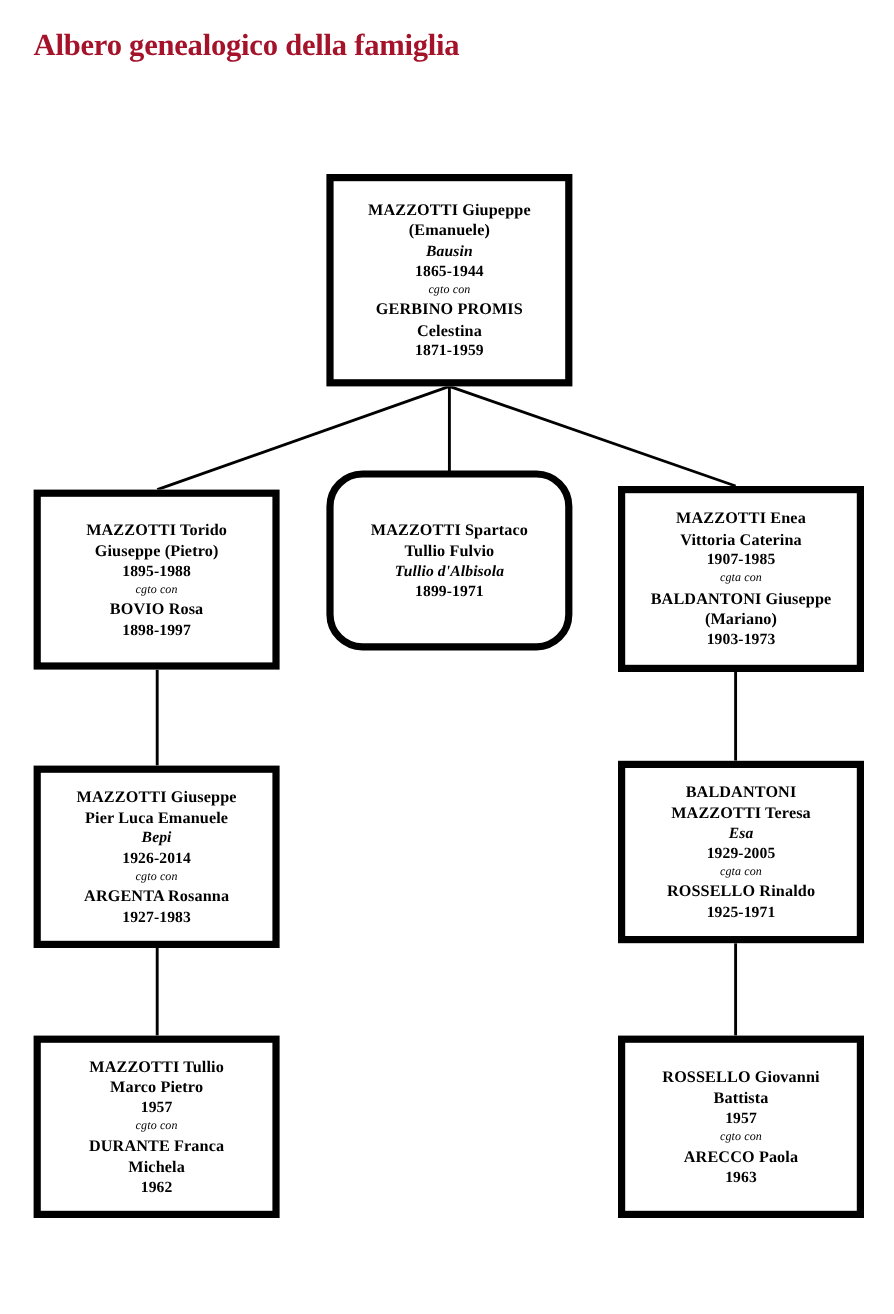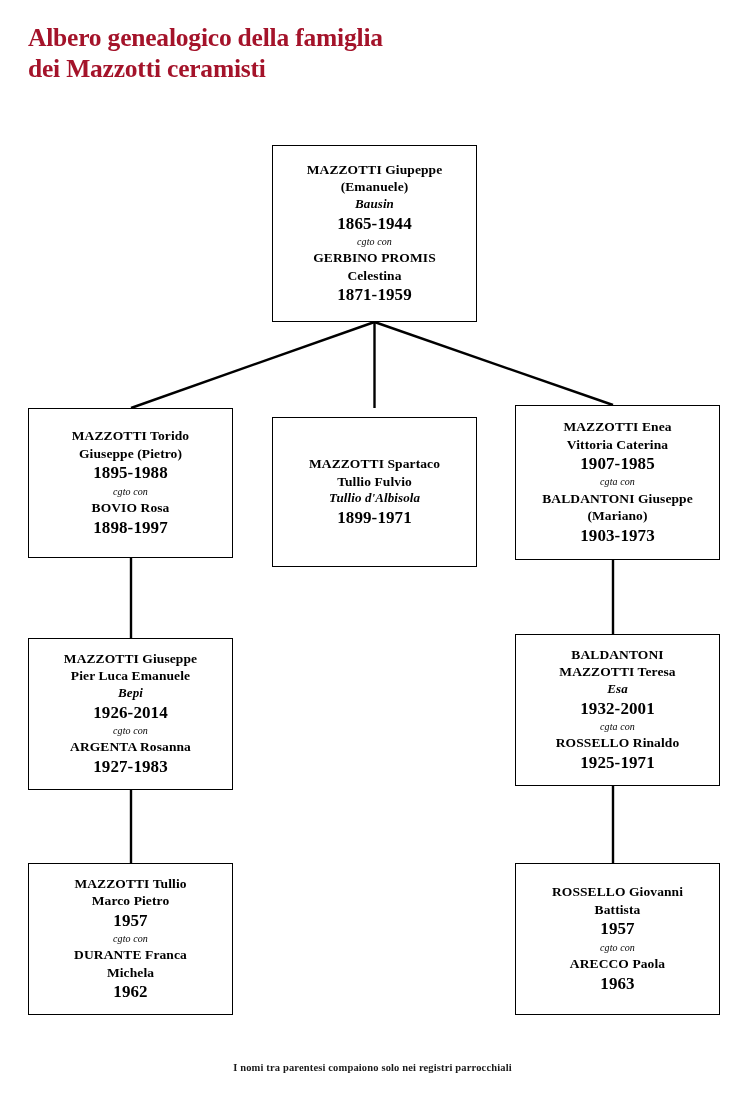--- a/index.html
+++ b/index.html
@@ -49,21 +49,21 @@
     top: 0;
     width: 745px;
     height: 1095px;
     pointer-events: none;
   }
 
   
   .node {
     position: absolute;
     box-sizing: border-box;
-    border: 1px solid #000000;
+    border: 6px solid #000000;
     background: #ffffff;
     display: flex;
     flex-direction: column;
     align-items: center;
     justify-content: center;
     text-align: center;
     padding: 4px 6px;
   }
   .node .ln {
     display: block;
@@ -77,27 +77,27 @@
     font-style: italic;
     font-size: 13px;
   }
   .node .ln.rel {
     font-style: italic;
     font-weight: normal;
     font-size: 10px;
     line-height: 1.45;
   }
   .node .ln.yrs {
-    font-size: 17px;
+    font-size: 13px;
   }
 
   
   #node-root      { left: 272px; top: 145px; width: 205px; height: 177px; }
   #node-torido    { left: 28px;  top: 408px; width: 205px; height: 150px; }
-  #node-spartaco  { left: 272px; top: 417px; width: 205px; height: 150px; }
+  #node-spartaco  { left: 272px; top: 392px; width: 205px; height: 150px; border-radius: 30px; }
   #node-enea      { left: 515px; top: 405px; width: 205px; height: 155px; }
   #node-bepi      { left: 28px;  top: 638px; width: 205px; height: 152px; }
   #node-teresa    { left: 515px; top: 634px; width: 205px; height: 152px; justify-content: center; }
   #node-tullio4   { left: 28px;  top: 863px; width: 205px; height: 152px; justify-content: center; }
   #node-rossello4 { left: 515px; top: 863px; width: 205px; height: 152px; }
 
   
   #footnote {
     position: absolute;
     left: 0;
@@ -110,21 +110,20 @@
     color: #1a1a1a;
   }
 </style>
 </head>
 <body>
 
 <div id="chart-root">
 
   <div id="page-title">
     <span class="title-line">Albero genealogico della famiglia</span>
-    <span class="title-line">dei Mazzotti ceramisti</span>
   </div>
 
   <svg id="connectors" width="745" height="1095" viewBox="0 0 745 1095" xmlns="http://www.w3.org/2000/svg">
 
     <line x1="374.5" y1="322" x2="131" y2="408" stroke="#000000" stroke-width="2.4"></line>
     <line x1="374.5" y1="322" x2="374.5" y2="408" stroke="#000000" stroke-width="2.4"></line>
     <line x1="374.5" y1="322" x2="613" y2="405" stroke="#000000" stroke-width="2.4"></line>
 
     <line x1="131" y1="558" x2="131" y2="638" stroke="#000000" stroke-width="2.4"></line>
     <line x1="613" y1="560" x2="613" y2="634" stroke="#000000" stroke-width="2.4"></line>
@@ -177,21 +176,21 @@
     <span class="ln yrs">1926-2014</span>
     <span class="ln rel">cgto con</span>
     <span class="ln">ARGENTA Rosanna</span>
     <span class="ln yrs">1927-1983</span>
   </div>
 
   <div class="node" id="node-teresa">
     <span class="ln">BALDANTONI</span>
     <span class="ln">MAZZOTTI Teresa</span>
     <span class="ln nick">Esa</span>
-    <span class="ln yrs">1932-2001</span>
+    <span class="ln yrs">1929-2005</span>
     <span class="ln rel">cgta con</span>
     <span class="ln">ROSSELLO Rinaldo</span>
     <span class="ln yrs">1925-1971</span>
   </div>
 
   <div class="node" id="node-tullio4">
     <span class="ln">MAZZOTTI Tullio</span>
     <span class="ln">Marco Pietro</span>
     <span class="ln yrs">1957</span>
     <span class="ln rel">cgto con</span>
@@ -202,15 +201,14 @@
 
   <div class="node" id="node-rossello4">
     <span class="ln">ROSSELLO Giovanni</span>
     <span class="ln">Battista</span>
     <span class="ln yrs">1957</span>
     <span class="ln rel">cgto con</span>
     <span class="ln">ARECCO Paola</span>
     <span class="ln yrs">1963</span>
   </div>
 
-  <div id="footnote">I nomi tra parentesi compaiono solo nei registri parrocchiali</div>
 
 </div>
 
 </body></html>

